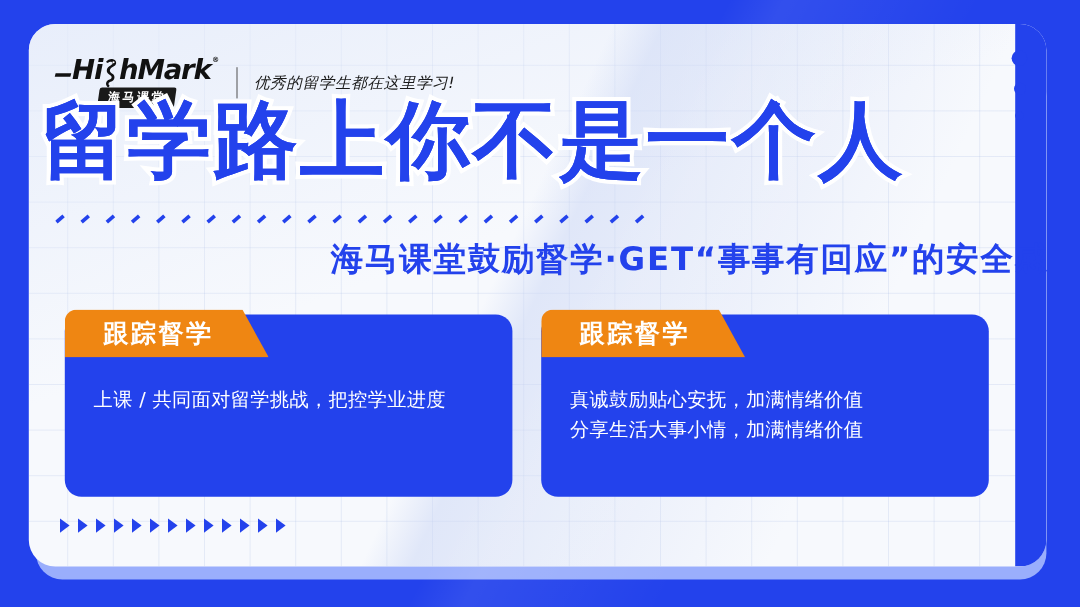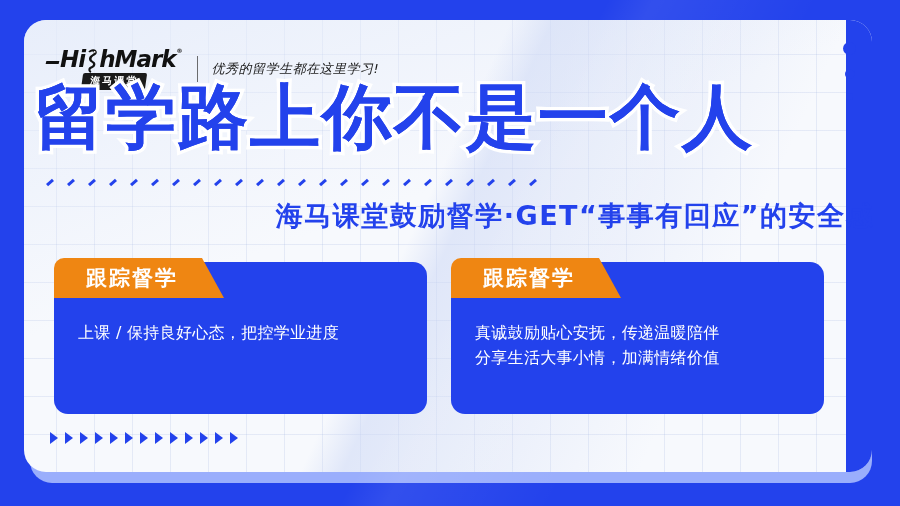--- a/index.html
+++ b/index.html
@@ -295,30 +295,30 @@
 
   <div class="subtitle">海马课堂鼓励督学·GET“事事有回应”的安全感</div>
 
   <div class="cards">
 
     <div class="card">
       <div class="card-banner">
         <span class="card-banner-text">跟踪督学</span>
       </div>
       <div class="card-body">
-        <div class="card-line">上课 / 保持良好心态，把控学业进度</div>
+        <div class="card-line">上课 / 共同面对留学挑战，把控学业进度</div>
       </div>
     </div>
 
     <div class="card">
       <div class="card-banner">
         <span class="card-banner-text">跟踪督学</span>
       </div>
       <div class="card-body">
-        <div class="card-line">真诚鼓励贴心安抚，传递温暖陪伴</div>
+        <div class="card-line">真诚鼓励贴心安抚，加满情绪价值</div>
         <div class="card-line">分享生活大事小情，加满情绪价值</div>
       </div>
     </div>
 
   </div>
 
   <div class="arrow-row">
       <span class="arrow"></span>
       <span class="arrow"></span>
       <span class="arrow"></span>

